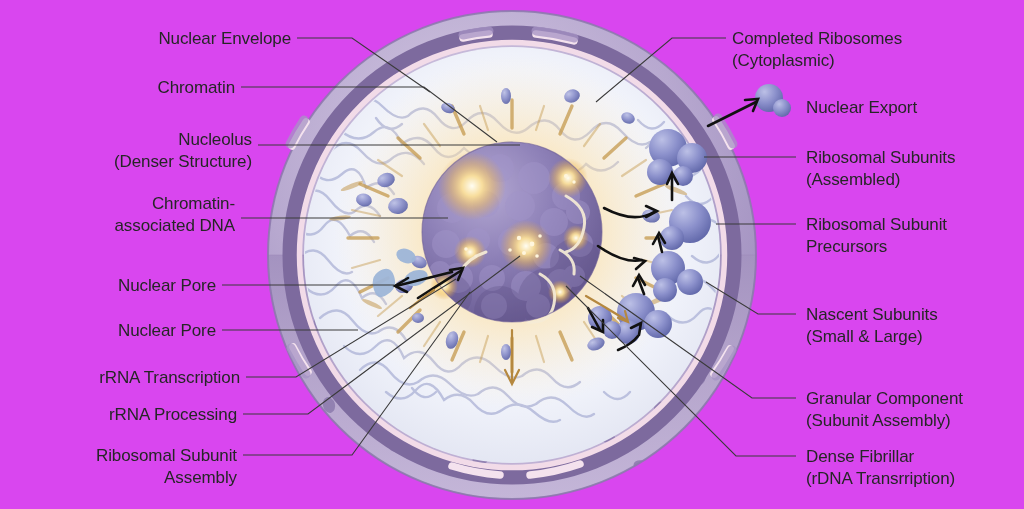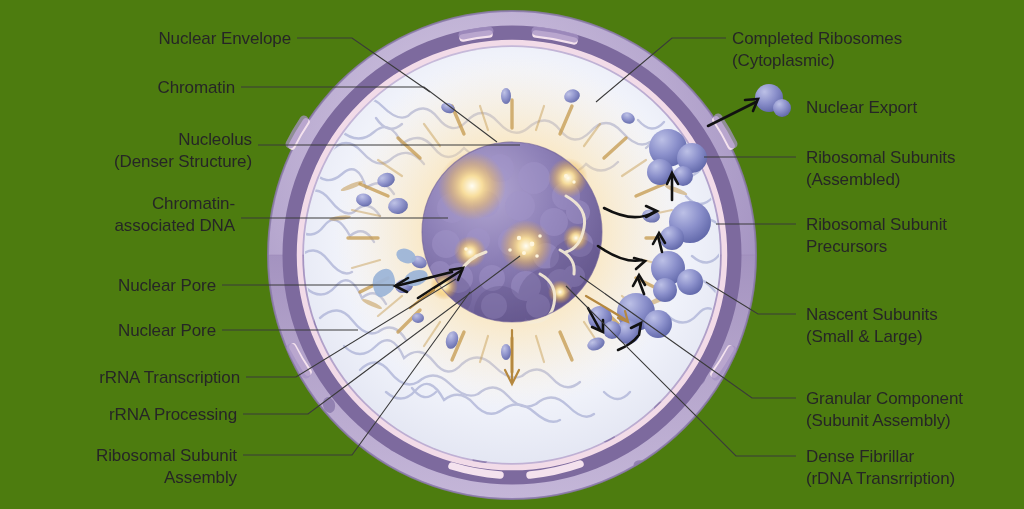--- a/index.html
+++ b/index.html
@@ -1,18 +1,18 @@
 <!DOCTYPE html>
 <html><head>
 <meta charset="utf-8">
 <style>
   html,body{margin:0;padding:0;background:#ffffff;}
   body{width:1024px;height:509px;overflow:hidden;
        font-family:"Liberation Sans","DejaVu Sans",sans-serif;}
-  #stage{position:relative;width:1024px;height:509px;background:#4d7c0f;}
+  #stage{position:relative;width:1024px;height:509px;background:#d946ef;}
   svg#fig{position:absolute;left:0;top:0;width:1024px;height:509px;display:block;}
   .lbl{font-family:"Liberation Sans","DejaVu Sans",sans-serif;
        font-size:17px;fill:#262626;letter-spacing:-0.1px;}
   .lbl.r{text-anchor:end;}
   .lbl.l{text-anchor:start;}
   .leader{stroke:#3a3a3a;stroke-width:1.1;fill:none;}
   .arrowblk{stroke:#111;stroke-width:2.6;fill:none;stroke-linecap:round;}
   .arrowgld{stroke:#b5883f;stroke-width:2.2;fill:none;stroke-linecap:round;}
 </style>
 </head>

